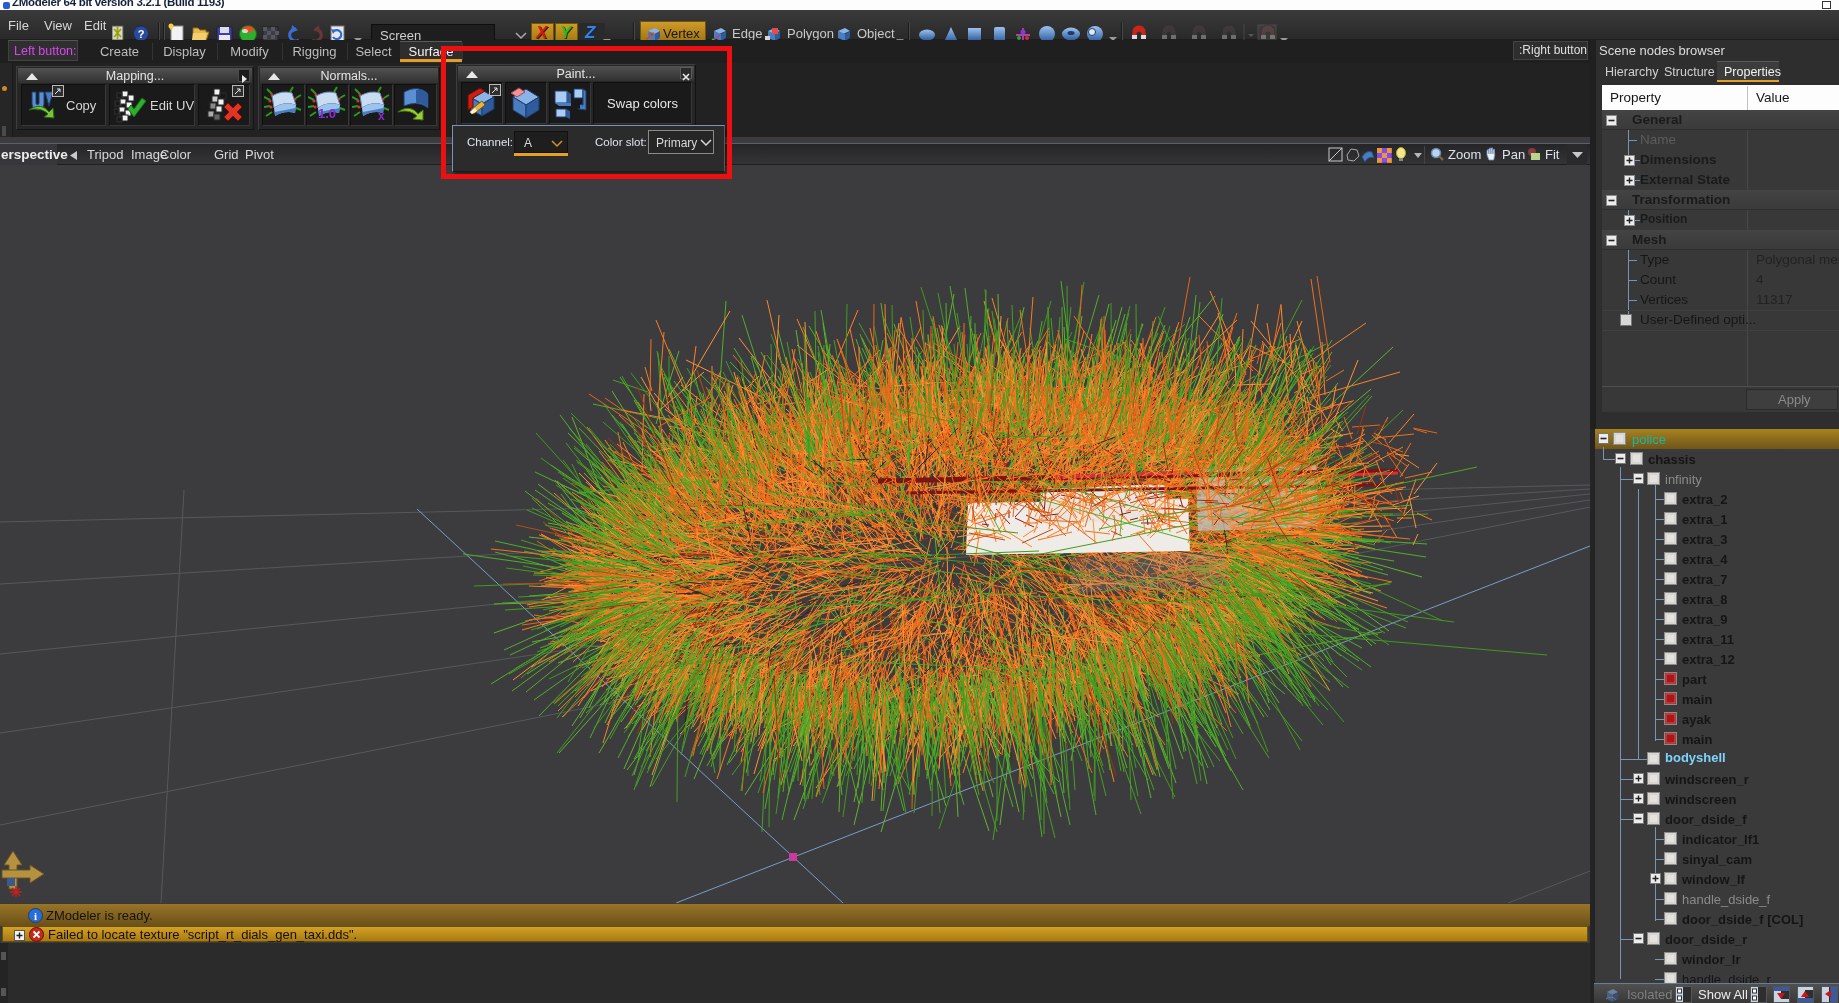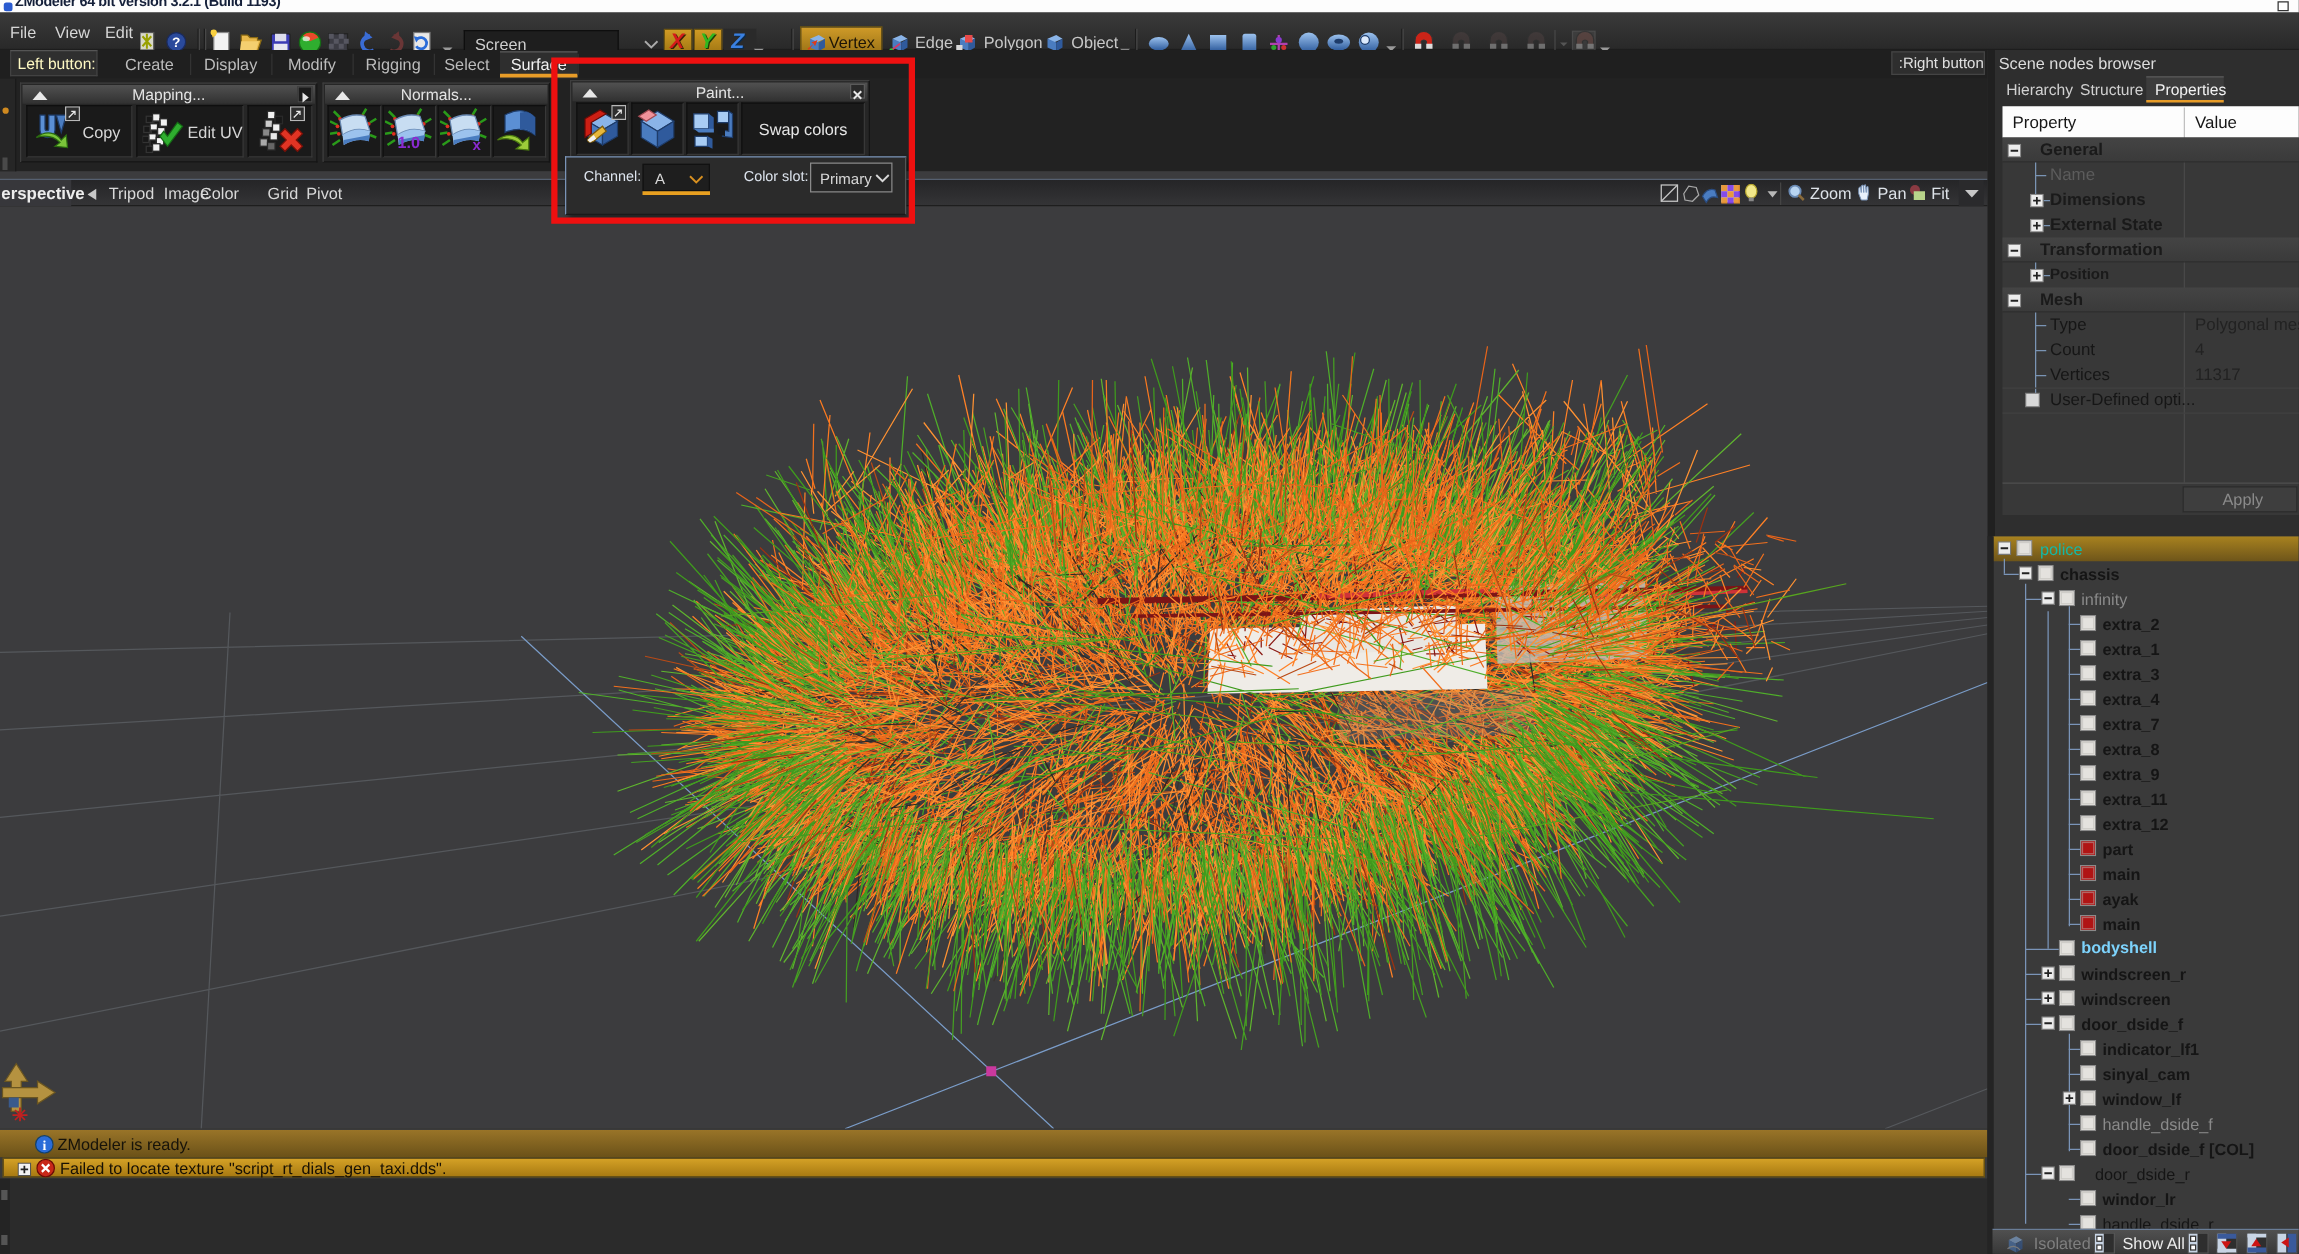--- a/index.html
+++ b/index.html
@@ -169,21 +169,21 @@
           <path d="M2 12V6a7 7 0 0 1 14 0v6h-5V7a2.5 2.5 0 0 0-4 0v5z" fill="#8a5a52" stroke="#333"></path>
           <rect x="2" y="9" width="5" height="4" fill="#dcdcdc"></rect>
           <rect x="11" y="9" width="5" height="4" fill="#dcdcdc"></rect>
         </g>
       </g>
       <path d="M152 16l4 4 4-4z" fill="#999"></path>
     </svg>
   </div>
 <div class="abs" style="left:0;top:40px;width:1590px;height:23px;background:#1f1f1f">
     <div class="abs" style="left:8px;top:0px;width:70px;height:21px;background:#2f2f2f;border:1px solid #424242;border-top-color:#555"></div>
-    <div class="txt" style="left:14px;top:4px;font-size:12.5px;color:#fef9c3">Left button:</div>
+    <div class="txt" style="left:14px;top:4px;font-size:12.5px;color:#d946ef">Left button:</div>
     <div class="txt" style="left:87px;top:4px;width:65px;text-align:center;font-size:13px;color:#bcbcbc">Create</div>
     <div class="abs" style="left:152px;top:3px;width:1px;height:17px;background:#333"></div>
     <div class="txt" style="left:152px;top:4px;width:65px;text-align:center;font-size:13px;color:#bcbcbc">Display</div>
     <div class="abs" style="left:217px;top:3px;width:1px;height:17px;background:#333"></div>
     <div class="txt" style="left:217px;top:4px;width:65px;text-align:center;font-size:13px;color:#bcbcbc">Modify</div>
     <div class="abs" style="left:282px;top:3px;width:1px;height:17px;background:#333"></div>
     <div class="txt" style="left:282px;top:4px;width:65px;text-align:center;font-size:13px;color:#bcbcbc">Rigging</div>
     <div class="abs" style="left:347px;top:3px;width:1px;height:17px;background:#333"></div>
     <div class="txt" style="left:347px;top:4px;width:53px;text-align:center;font-size:13px;color:#bcbcbc">Select</div>
     <div class="abs" style="left:400px;top:3px;width:1px;height:17px;background:#333"></div>
@@ -782,21 +782,21 @@
     <div class="txt" style="left:88px;top:483px;font-size:13px;font-weight:bold;color:#151515">door_dside_f [COL]</div>
     <div class="abs" style="left:26px;top:510px;width:13px;height:1px;background:#7a94b8"></div>
     <svg class="abs" style="left:39px;top:504px" width="11" height="11">
       <rect x="0.5" y="0.5" width="10" height="10" fill="#ececec" stroke="#777"></rect>
       <path d="M2.5 5.5h6" stroke="#222" stroke-width="1.6"></path>
     </svg>
     <svg class="abs" style="left:53px;top:503px" width="13" height="13">
       <rect x="0.5" y="0.5" width="12" height="12" fill="#e4e2de" stroke="#8a8a8a"></rect>
       <rect x="2" y="2" width="9" height="9" fill="none" stroke="#b8b6b2" opacity="0.5"></rect>
     </svg>
-    <div class="txt" style="left:82px;top:503px;font-size:13px;font-weight:normal;color:#151515">door_dside_r</div>
+    <div class="txt" style="left:71px;top:503px;font-size:13px;font-weight:bold;color:#151515">door_dside_r</div>
     <div class="abs" style="left:61px;top:530px;width:9px;height:1px;background:#7a94b8"></div>
     <svg class="abs" style="left:70px;top:523px" width="13" height="13">
       <rect x="0.5" y="0.5" width="12" height="12" fill="#e4e2de" stroke="#8a8a8a"></rect>
       <rect x="2" y="2" width="9" height="9" fill="none" stroke="#b8b6b2" opacity="0.5"></rect>
     </svg>
     <div class="txt" style="left:88px;top:523px;font-size:13px;font-weight:bold;color:#151515">windor_lr</div>
     <div class="abs" style="left:61px;top:550px;width:9px;height:1px;background:#7a94b8"></div>
     <svg class="abs" style="left:70px;top:543px" width="13" height="13">
       <rect x="0.5" y="0.5" width="12" height="12" fill="#e4e2de" stroke="#8a8a8a"></rect>
       <rect x="2" y="2" width="9" height="9" fill="none" stroke="#b8b6b2" opacity="0.5"></rect>

